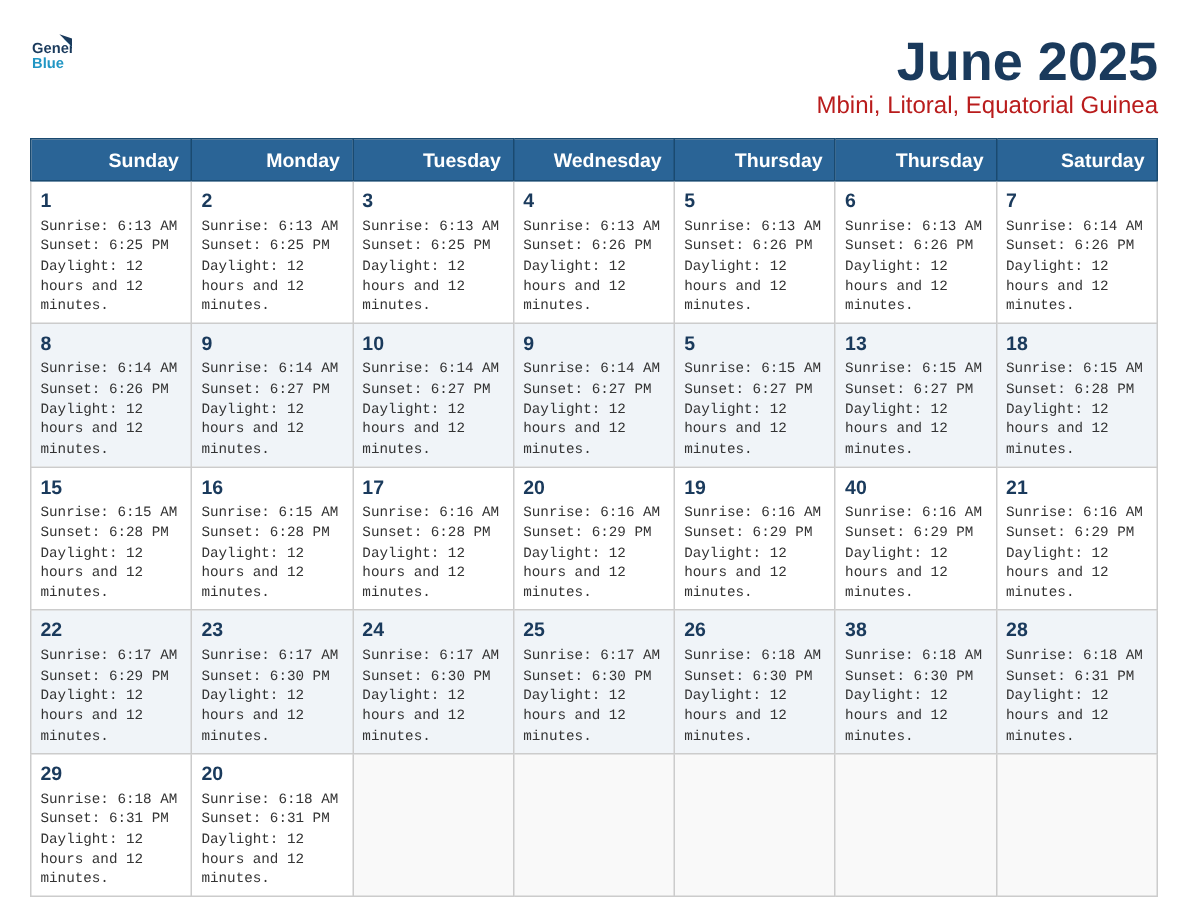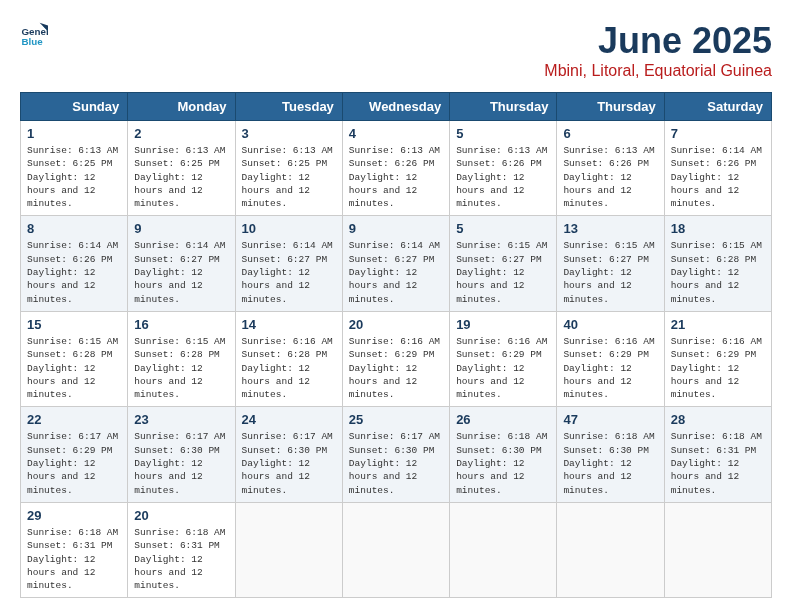--- a/index.html
+++ b/index.html
@@ -182,21 +182,21 @@
       <tr>
         <td class="has-data">
           <span class="day-number">15</span>
           <div class="day-info">Sunrise: 6:15 AM<br>Sunset: 6:28 PM<br>Daylight: 12 hours and 12 minutes.</div>
         </td>
         <td class="has-data">
           <span class="day-number">16</span>
           <div class="day-info">Sunrise: 6:15 AM<br>Sunset: 6:28 PM<br>Daylight: 12 hours and 12 minutes.</div>
         </td>
         <td class="has-data">
-          <span class="day-number">14</span>
+          <span class="day-number">17</span>
           <div class="day-info">Sunrise: 6:16 AM<br>Sunset: 6:28 PM<br>Daylight: 12 hours and 12 minutes.</div>
         </td>
         <td class="has-data">
           <span class="day-number">20</span>
           <div class="day-info">Sunrise: 6:16 AM<br>Sunset: 6:29 PM<br>Daylight: 12 hours and 12 minutes.</div>
         </td>
         <td class="has-data">
           <span class="day-number">19</span>
           <div class="day-info">Sunrise: 6:16 AM<br>Sunset: 6:29 PM<br>Daylight: 12 hours and 12 minutes.</div>
         </td>
@@ -224,21 +224,21 @@
         </td>
         <td class="has-data">
           <span class="day-number">25</span>
           <div class="day-info">Sunrise: 6:17 AM<br>Sunset: 6:30 PM<br>Daylight: 12 hours and 12 minutes.</div>
         </td>
         <td class="has-data">
           <span class="day-number">26</span>
           <div class="day-info">Sunrise: 6:18 AM<br>Sunset: 6:30 PM<br>Daylight: 12 hours and 12 minutes.</div>
         </td>
         <td class="has-data">
-          <span class="day-number">47</span>
+          <span class="day-number">38</span>
           <div class="day-info">Sunrise: 6:18 AM<br>Sunset: 6:30 PM<br>Daylight: 12 hours and 12 minutes.</div>
         </td>
         <td class="has-data">
           <span class="day-number">28</span>
           <div class="day-info">Sunrise: 6:18 AM<br>Sunset: 6:31 PM<br>Daylight: 12 hours and 12 minutes.</div>
         </td>
       </tr>
       <tr>
         <td class="has-data">
           <span class="day-number">29</span>

